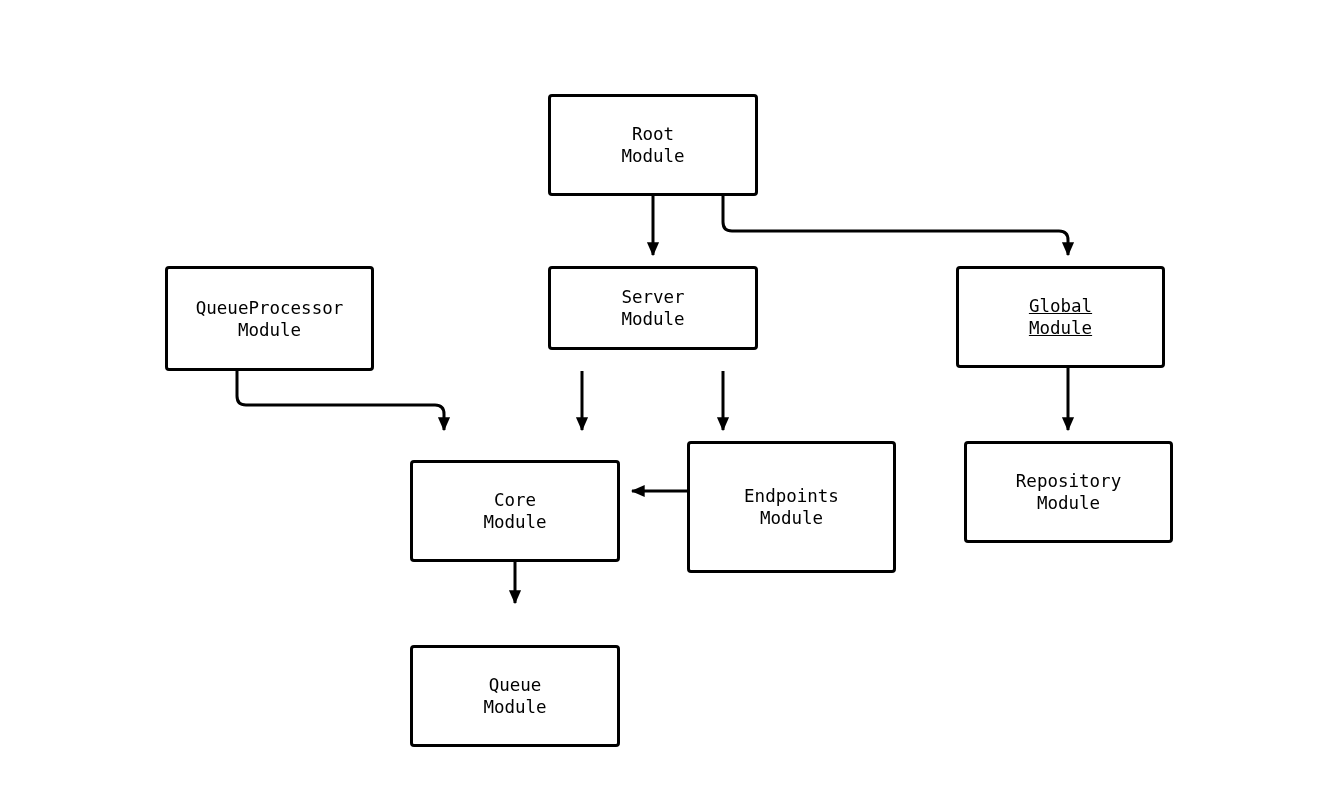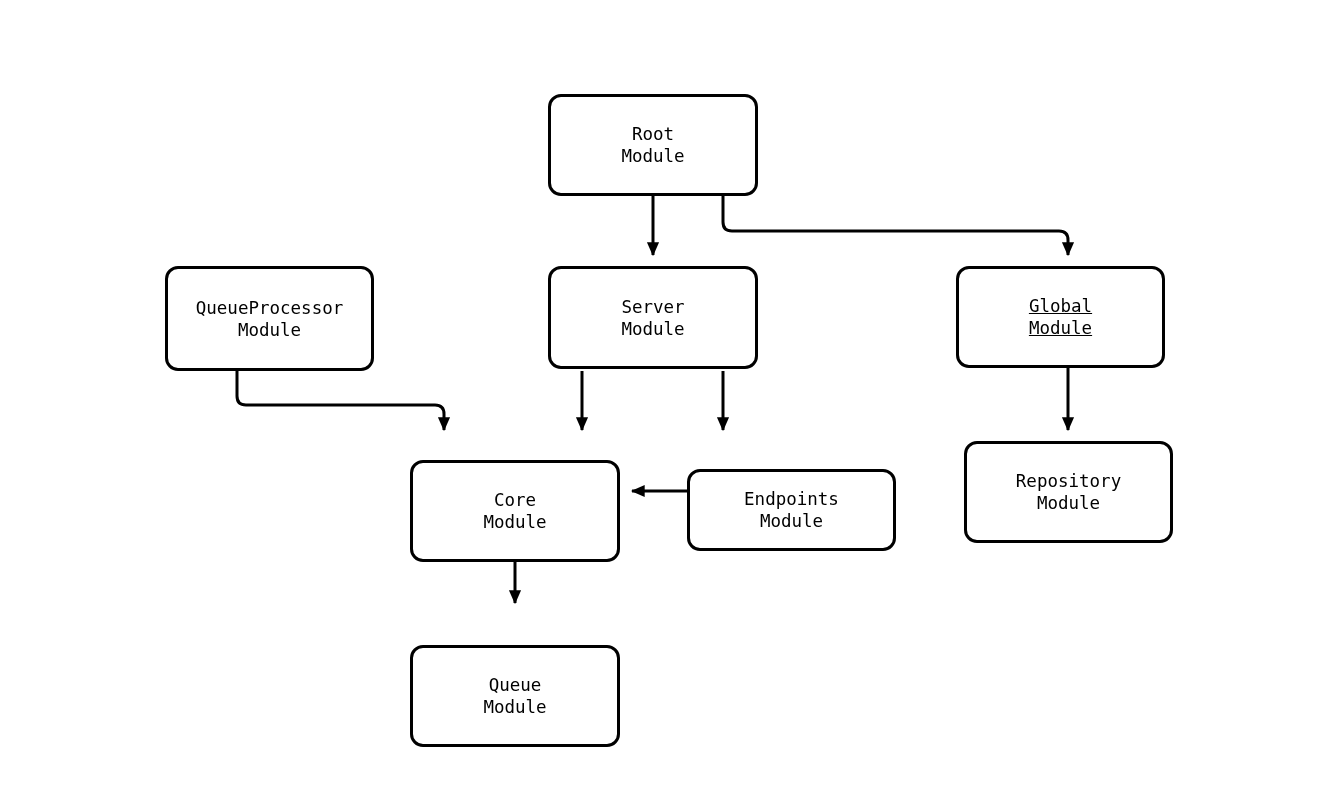--- a/index.html
+++ b/index.html
@@ -25,21 +25,21 @@
     left: 0;
     top: 0;
     width: 1337px;
     height: 809px;
   }
   .node {
     position: absolute;
     box-sizing: border-box;
     background: #ffffff;
     border: 3px solid #000000;
-    border-radius: 13px;
+    border-radius: 4px;
     display: flex;
     flex-direction: column;
     align-items: center;
     justify-content: center;
     z-index: 2;
   }
   .node-line {
     font-size: 17.5px;
     line-height: 22px;
     color: #000000;
@@ -74,36 +74,36 @@
   <div class="node" style="left: 548px; top: 94px; width: 210px; height: 102px;">
     <span class="node-line">Root</span>
     <span class="node-line">Module</span>
   </div>
 
   <div class="node" style="left: 133px; top: 266px; width: 209px; height: 105px; margin-left: 32px;">
     <span class="node-line">QueueProcessor</span>
     <span class="node-line">Module</span>
   </div>
 
-  <div class="node" style="left: 548px; top: 266px; width: 210px; height: 103px;">
+  <div class="node" style="left: 548px; top: 266px; width: 210px; height: 84px;">
     <span class="node-line">Server</span>
     <span class="node-line">Module</span>
   </div>
 
   <div class="node" style="left: 956px; top: 266px; width: 209px; height: 102px; text-decoration: underline;">
     <span class="node-line">Global</span>
     <span class="node-line">Module</span>
   </div>
 
   <div class="node" style="left: 410px; top: 460px; width: 210px; height: 102px;">
     <span class="node-line">Core</span>
     <span class="node-line">Module</span>
   </div>
 
-  <div class="node" style="left: 687px; top: 441px; width: 209px; height: 82px; margin-top: 28px;">
+  <div class="node" style="left: 687px; top: 441px; width: 209px; height: 132px;">
     <span class="node-line">Endpoints</span>
     <span class="node-line">Module</span>
   </div>
 
   <div class="node" style="left: 964px; top: 441px; width: 209px; height: 102px;">
     <span class="node-line">Repository</span>
     <span class="node-line">Module</span>
   </div>
 
   <div class="node" style="left: 410px; top: 614px; width: 210px; height: 102px; margin-top: 31px;">

